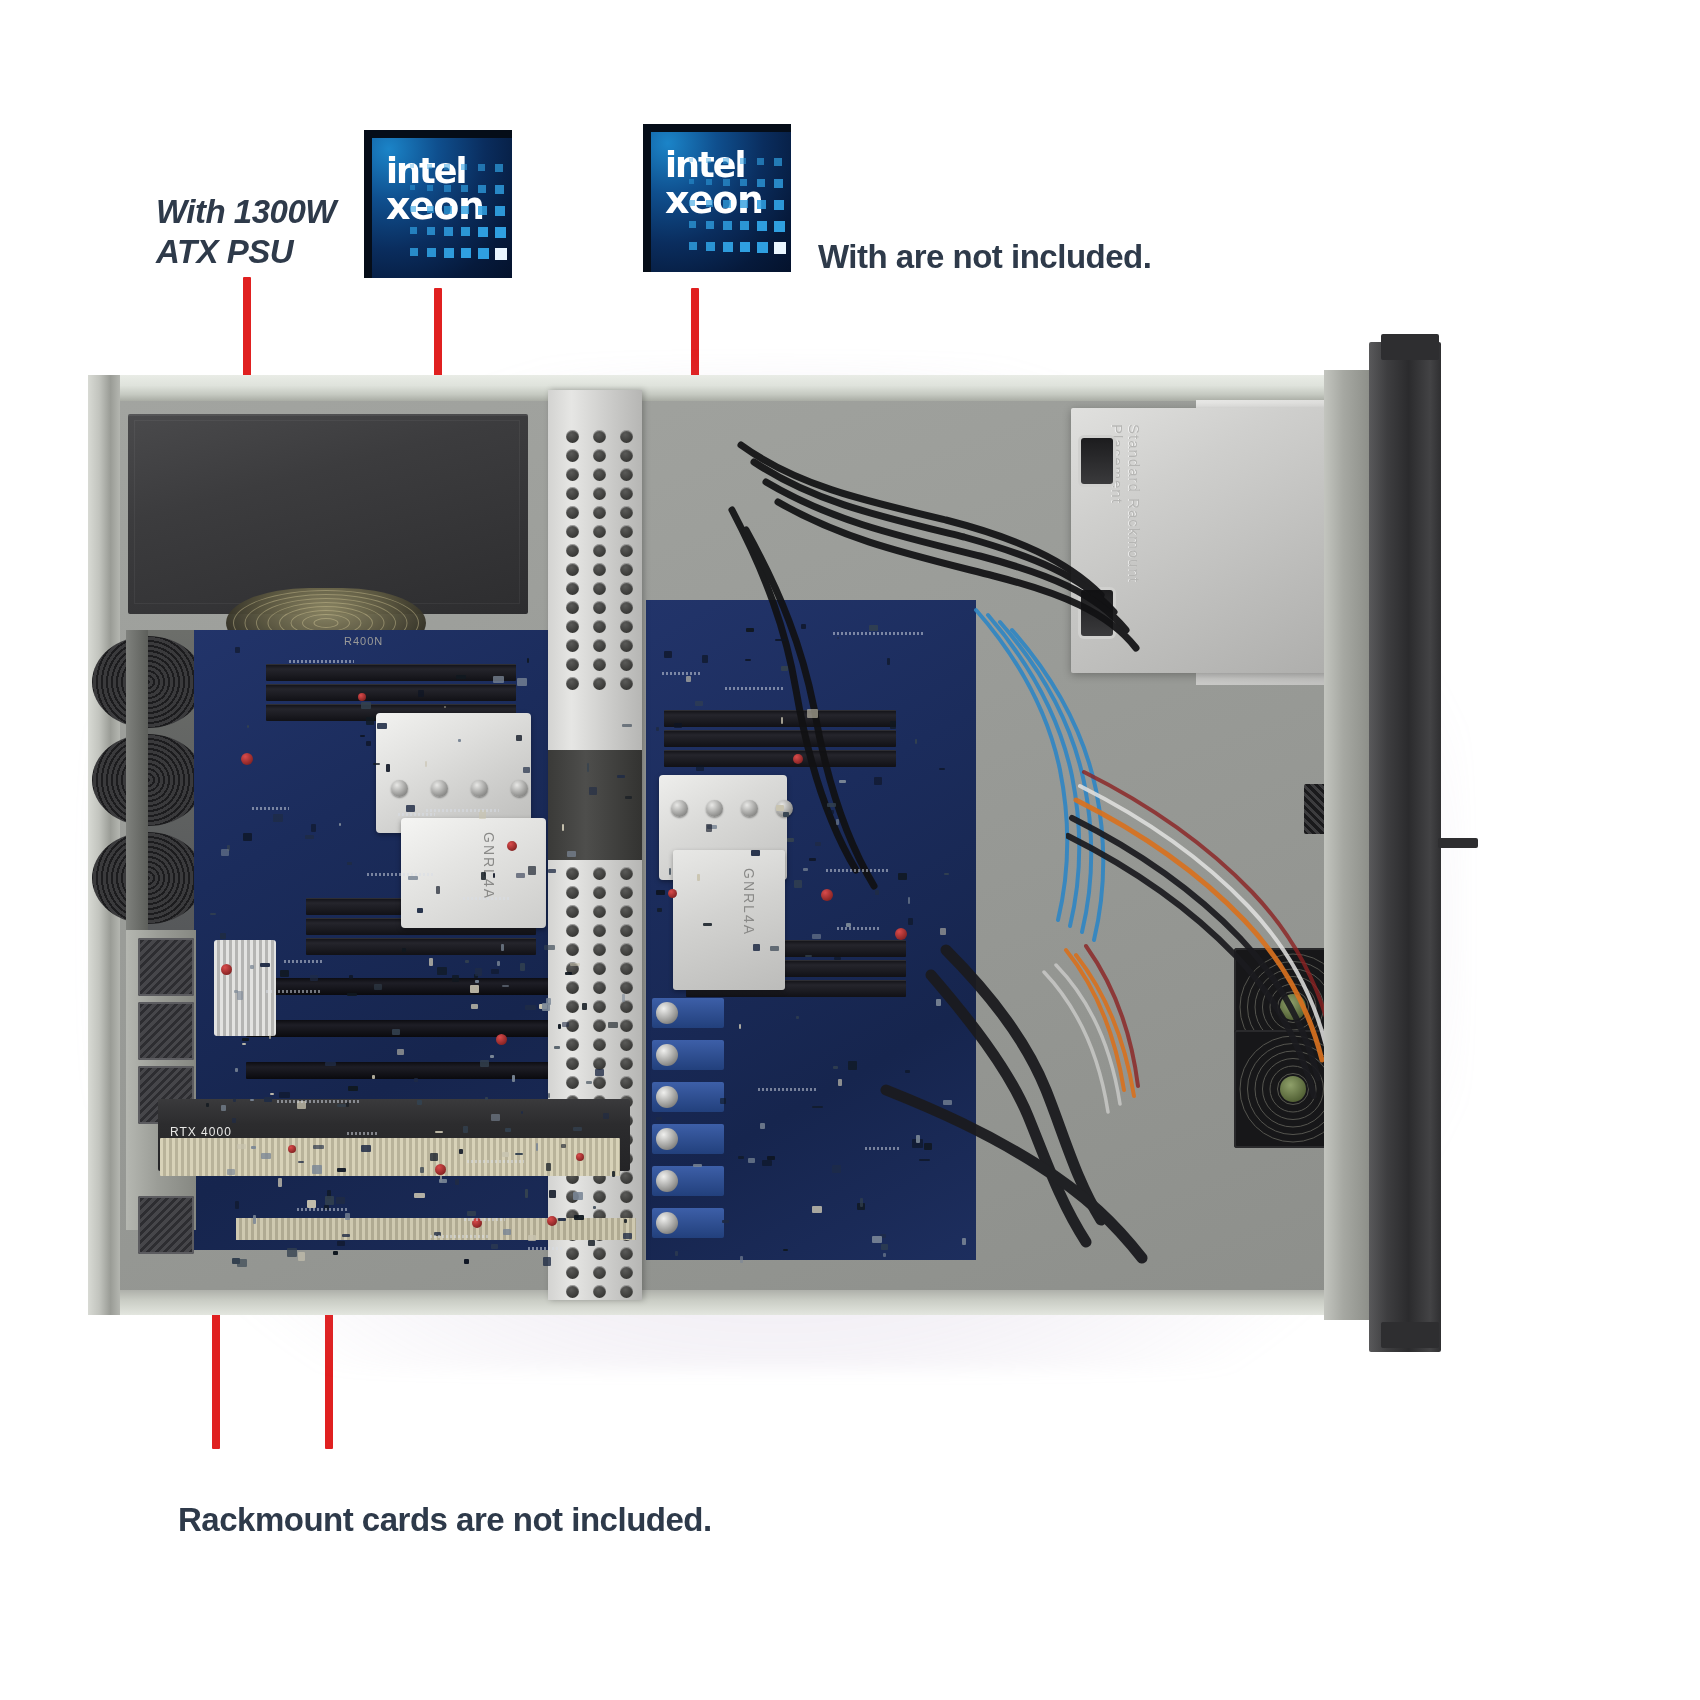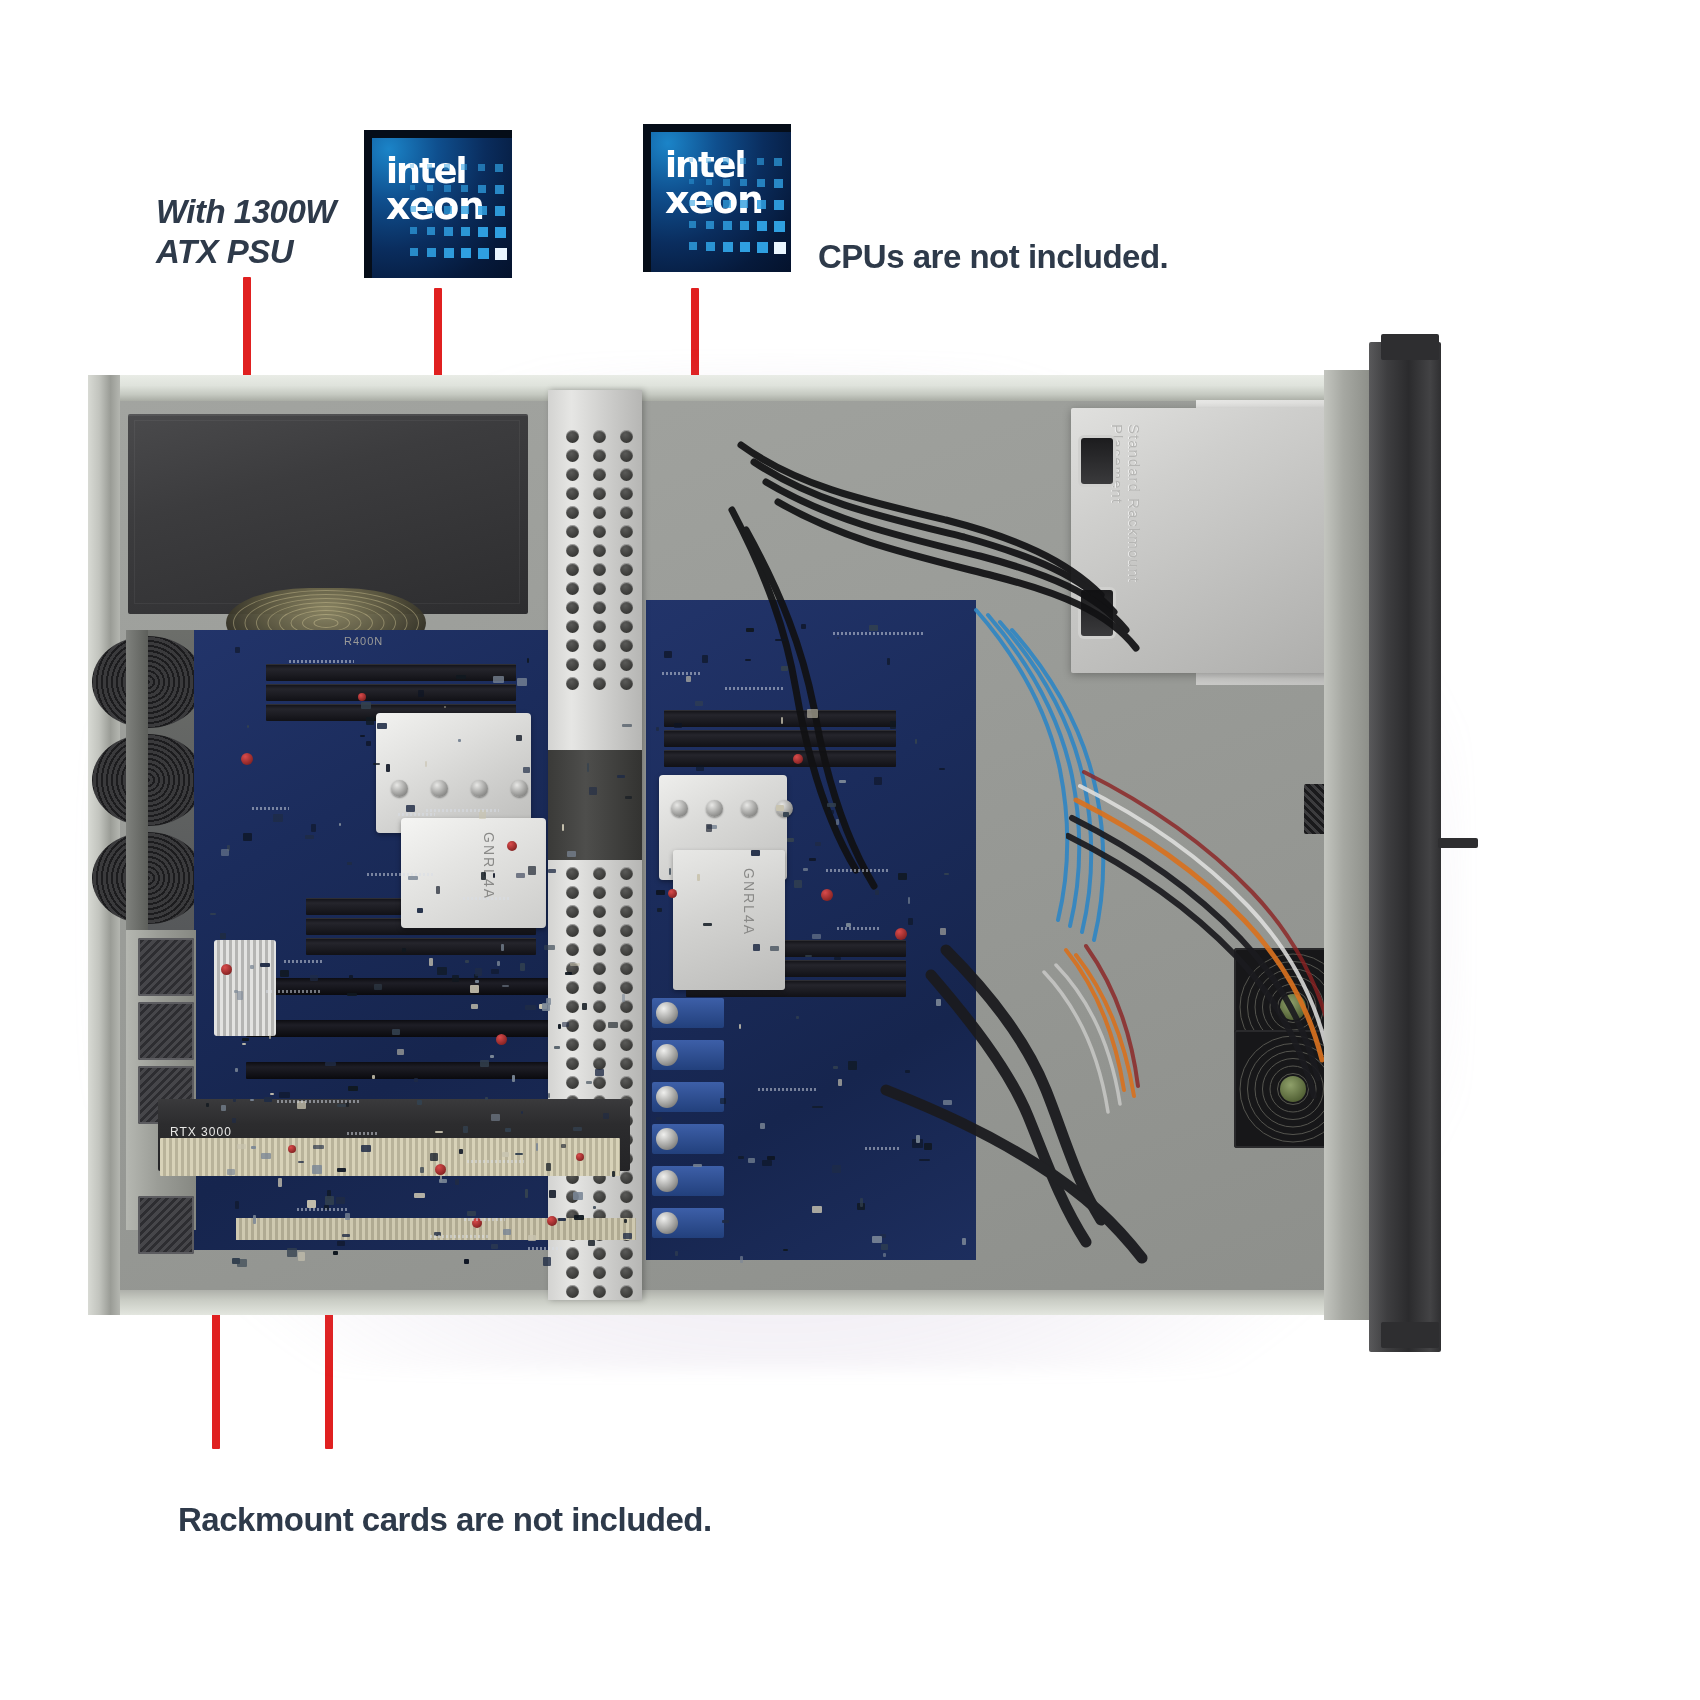--- a/index.html
+++ b/index.html
@@ -174,21 +174,21 @@
 <body>
 
 <div class="leader" id="lead-psu"></div>
 <div class="leader" id="lead-cpu1"></div>
 <div class="leader" id="lead-cpu2"></div>
 <div class="leader" id="lead-card1"></div>
 <div class="leader" id="lead-card2"></div>
 
 <div class="anno" id="anno-psu">With 1300W
 ATX PSU</div>
-<div class="anno" id="anno-cpu">CPUs are not included.</div>
+<div class="anno" id="anno-cpu">With are not included.</div>
 <div class="anno" id="anno-cards">Rackmount cards are not included.</div>
 
 <div class="xeon" id="xeon-1">
   <div class="xeon-inner">
     <div class="xeon-txt">
       <div class="xeon-intel">intel</div>
       <div class="xeon-xeon">xeon</div>
     </div>
     <div class="dots" id="dots-1">
         <i style="width: 4px; height: 4px; left: 0px; top: 0px; opacity: 0.35; background: rgb(47, 159, 224);"></i>
@@ -556,21 +556,21 @@
   <div class="bd-tab" style="left:1295px;top:992px;width:58px;height:26px;"></div>
   <div class="bd-tab" style="left:1352px;top:508px;width:40px;height:10px;"></div>
 
   <div class="slotplate"></div>
   <div class="bracket" style="top:608px;"></div>
   <div class="bracket" style="top:672px;"></div>
   <div class="bracket" style="top:736px;"></div>
   <div class="bracket" style="top:866px;"></div>
 
   <div class="gpu1">
-    <span class="gpu-label" style="left:12px;top:26px;">RTX 3000</span>
+    <span class="gpu-label" style="left:12px;top:26px;">RTX 4000</span>
   </div>
   <div class="gpu1-gold"></div>
   <div style="position:absolute;left:150px;top:888px;width:400px;height:22px;
        background:repeating-linear-gradient(90deg,#cfc9b0 0 3px,#b0aa92 3px 6px);"></div>
 
   <div id="smd-layer">
       <div class="smd" style="position: absolute; left: 347.763px; top: 902.255px; width: 7px; height: 4px; background: rgb(31, 43, 69); opacity: 0.788141;"></div>
       <div class="smd" style="position: absolute; left: 151.315px; top: 929.212px; width: 10px; height: 8px; background: rgb(51, 65, 79); opacity: 0.63701;"></div>
       <div class="smd" style="position: absolute; left: 689.06px; top: 309.362px; width: 11px; height: 2px; background: rgb(14, 21, 36); opacity: 0.853158;"></div>
       <div class="smd" style="position: absolute; left: 431.314px; top: 348.228px; width: 10px; height: 8px; background: rgb(123, 135, 150); opacity: 0.773181;"></div>

